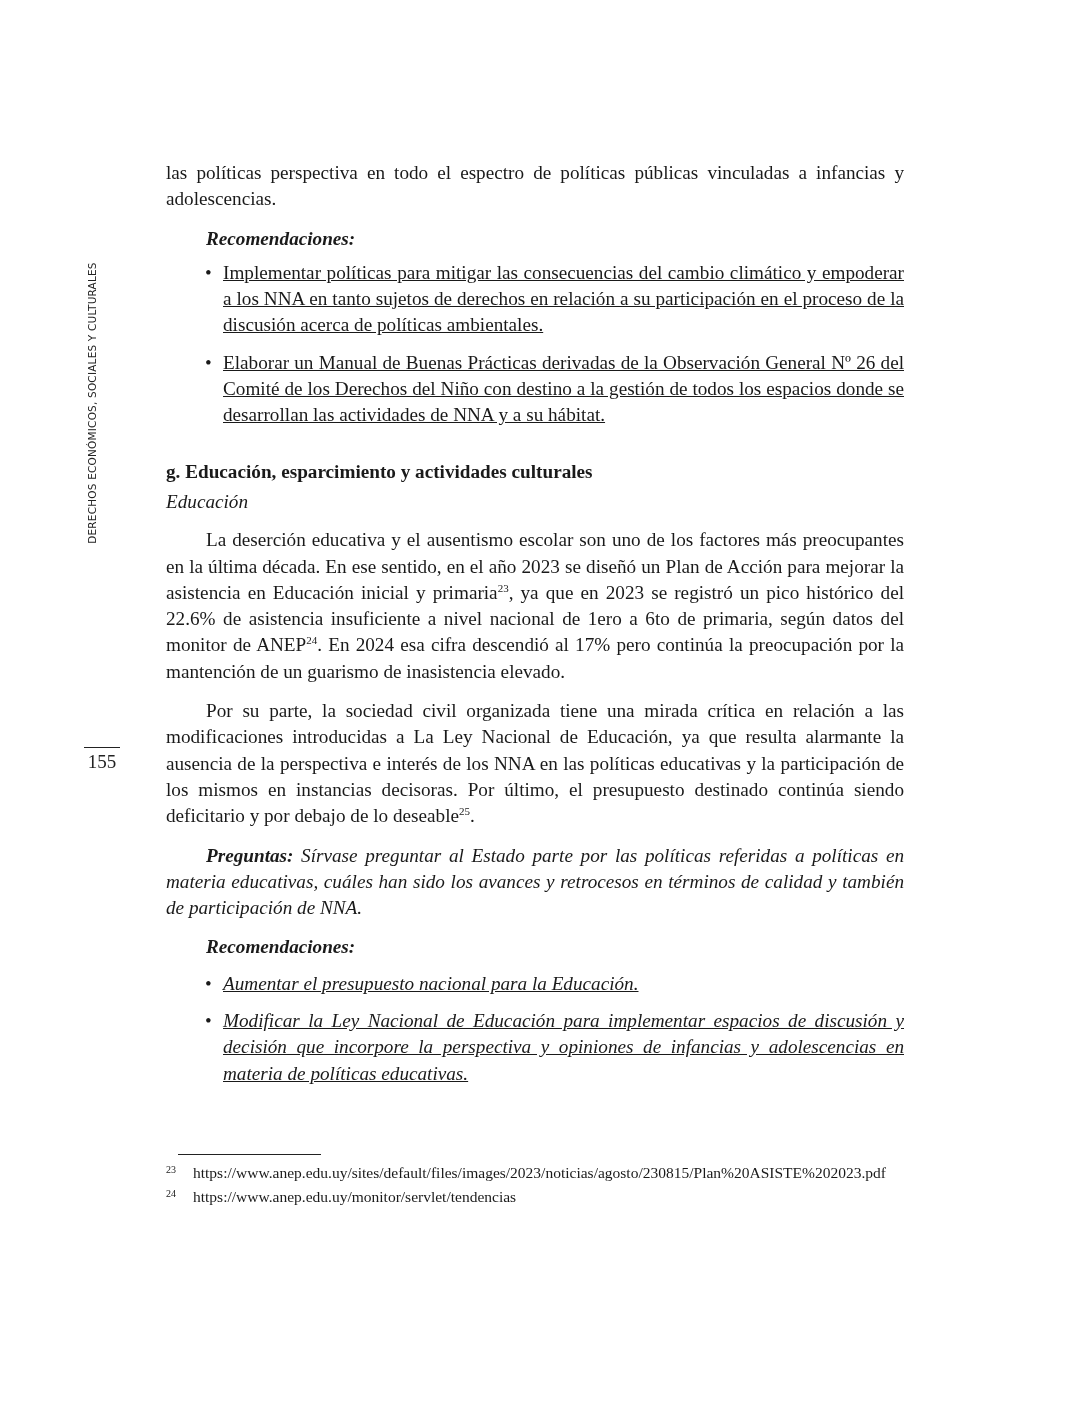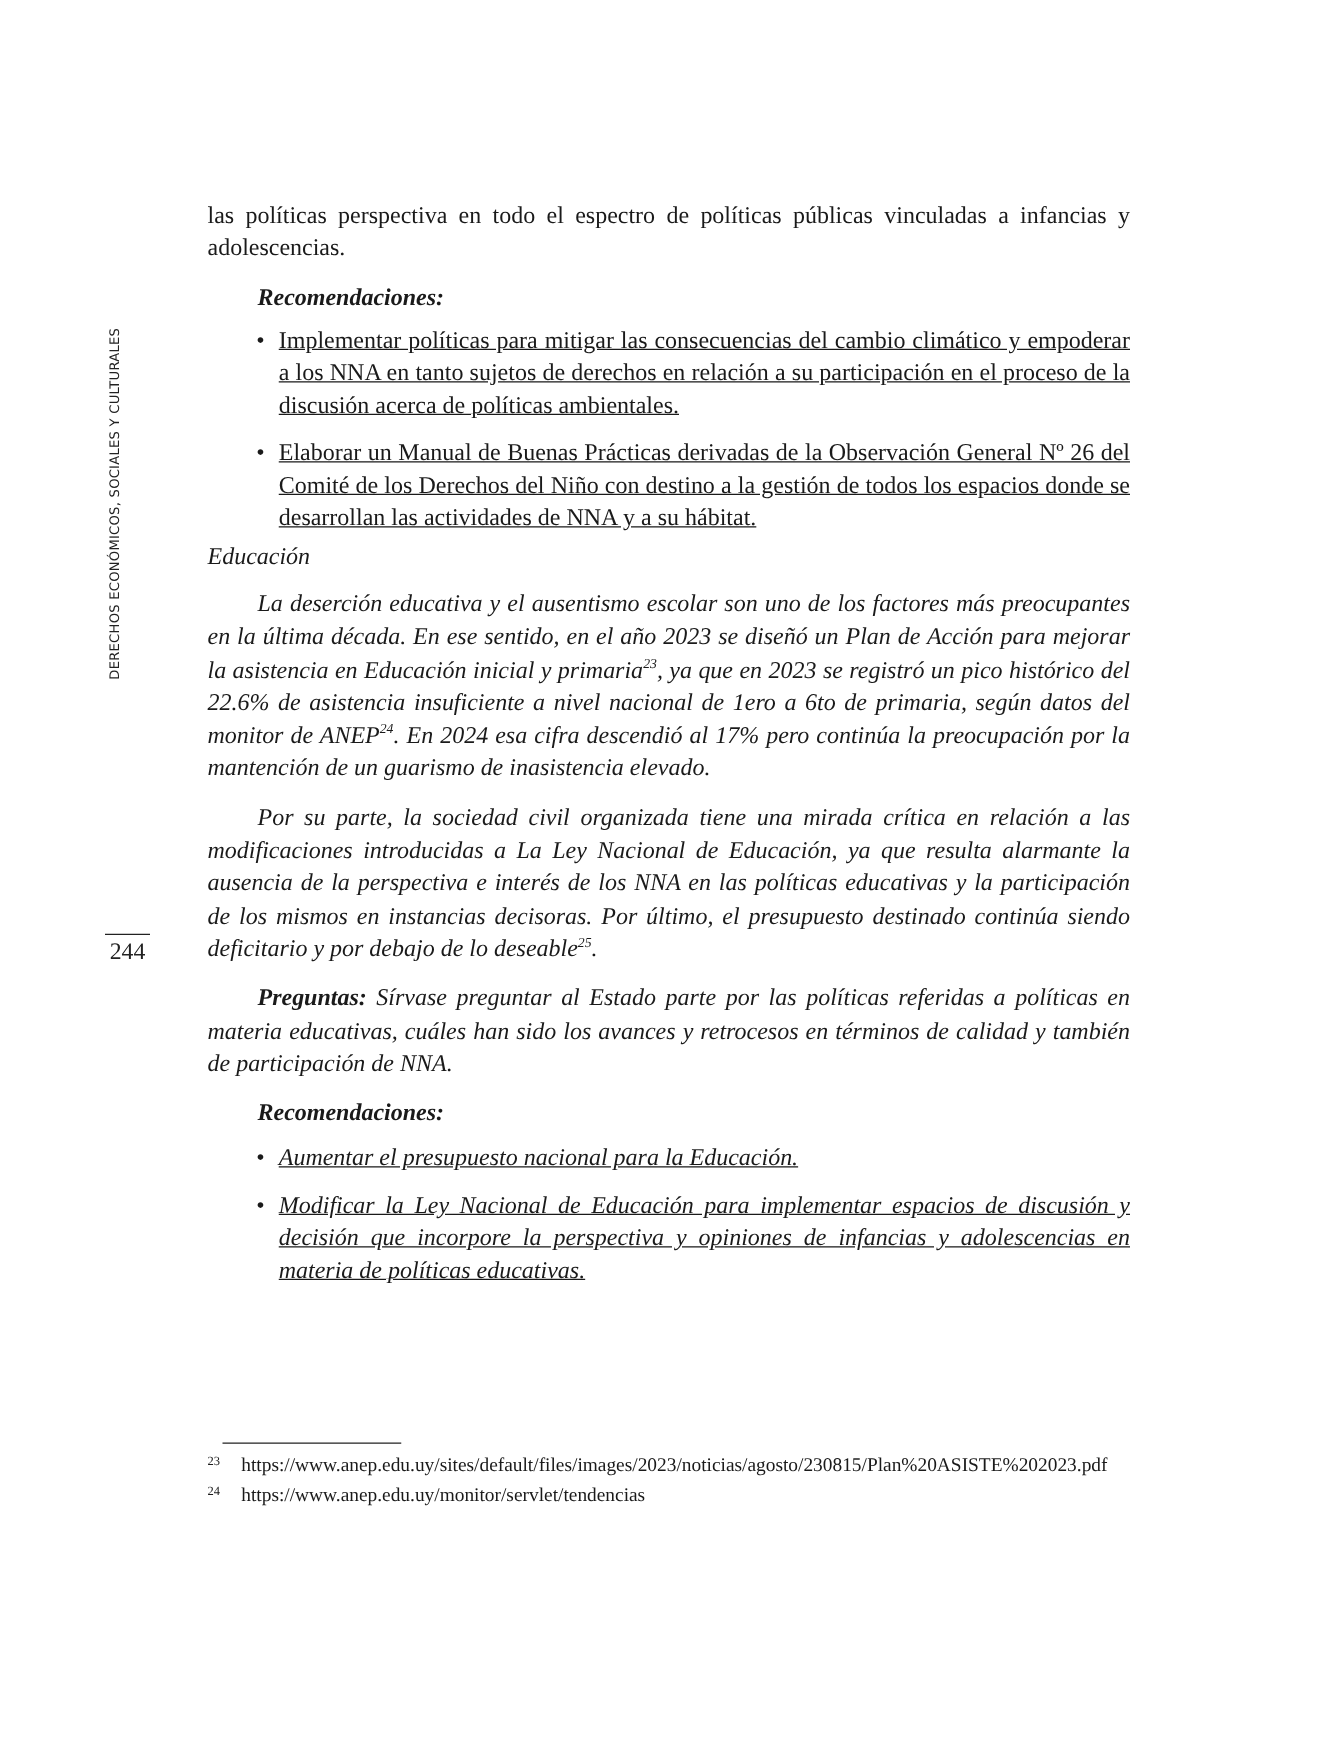--- a/index.html
+++ b/index.html
@@ -5,52 +5,53 @@
   html, body { margin: 0; padding: 0; background: #ffffff; }
   body { width: 1069px; height: 1409px; position: relative; overflow: hidden; color: #1a1a1a;
          font-family: "Liberation Serif", "DejaVu Serif", serif; }
   .side-title { position: absolute; left: 92px; top: 403px; transform-origin: center center;
     transform: translate(-50%, -50%) rotate(-90deg); white-space: nowrap;
     font-family: "DejaVu Sans", "Liberation Sans", sans-serif; font-size: 10.5px; letter-spacing: 0.2px; color: #222; }
   .page-number { position: absolute; left: 84px; top: 747px; width: 36px; border-top: 1.5px solid #222;
     font-size: 19px; text-align: center; padding-top: 3px; color: #222; }
   .content { position: absolute; left: 166px; top: 160px; width: 738px; font-size: 19.2px; line-height: 26.3px; }
   p { margin: 0; text-align: justify; }
-  .indent { text-indent: 40px; font-style: italic; }
+  .indent { text-indent: 40px; }
   .gap-sm { margin-top: 11px; }
   .gap-md { margin-top: 13px; }
   .gap-lg { margin-top: 22px; }
   .reco-head { padding-left: 40px; font-style: italic; font-weight: bold; }
   ul.bullets { list-style: none; margin: 0; padding: 0 0 0 57px; }
   ul.bullets li { position: relative; text-align: justify; text-decoration: underline; }
   ul.bullets li::before { content: "\2022"; position: absolute; left: -18px; top: 0; font-style: normal; }
   ul.bullets li + li { margin-top: 11px; }
   .italic { font-style: italic; }
   .section-heading { font-weight: bold; }
   sup { font-size: 11px; line-height: 0; vertical-align: super; }
   .footnote-rule { position: absolute; left: 178px; top: 1154px; width: 143px; border-top: 1.3px solid #222; }
   .footnotes { position: absolute; left: 166px; top: 1160px; width: 738px; font-size: 15.5px; line-height: 20.5px; }
   .fn { text-align: justify; }
   .fn .num { font-size: 10px; vertical-align: 5px; display: inline-block; width: 27px; }
 </style>
 </head>
 <body>
 
 <div class="side-title">DERECHOS ECONÓMICOS, SOCIALES Y CULTURALES</div>
-<div class="page-number">244</div>
+<div class="page-number">155</div>
 
 <div class="content">
   <p>las políticas perspectiva en todo el espectro de políticas públicas vinculadas a infancias y adolescencias.</p>
 
   <p class="reco-head gap-md">Recomendaciones:</p>
   <ul class="bullets gap-sm" style="margin-top:8px;">
     <li>Implementar políticas para mitigar las consecuencias del cambio climático y empoderar a los NNA en tanto sujetos de derechos en relación a su participación en el proceso de la discusión acerca de políticas ambientales.</li>
     <li>Elaborar un Manual de Buenas Prácticas derivadas de la Observación General Nº 26 del Comité de los Derechos del Niño con destino a la gestión de todos los espacios donde se desarrollan las actividades de NNA y a su hábitat.</li>
   </ul>
 
+  <p class="section-heading gap-lg" style="margin-top:30px;">g. Educación, esparcimiento y actividades culturales</p>
   <p class="italic gap-md" style="margin-top:4px;">Educación</p>
 
   <p class="indent" style="margin-top:12px;">
     <span>La deserción educativa y el ausentismo escolar son uno de los factores más preocupantes en la última década. En ese sentido, en el año 2023 se diseñó un Plan de Acción para mejorar la asistencia en Educación inicial y primaria</span><sup>23</sup><span>, ya que en 2023 se registró un pico histórico del 22.6% de asistencia insuficiente a nivel nacional de 1ero a 6to de primaria, según datos del monitor de ANEP</span><sup>24</sup><span>. En 2024 esa cifra descendió al 17% pero continúa la preocupación por la mantención de un guarismo de inasistencia elevado.</span>
   </p>
 
   <p class="indent gap-md">
     <span>Por su parte, la sociedad civil organizada tiene una mirada crítica en relación a las modificaciones introducidas a La Ley Nacional de Educación, ya que resulta alarmante la ausencia de la perspectiva e interés de los NNA en las políticas educativas y la participación de los mismos en instancias decisoras. Por último, el presupuesto destinado continúa siendo deficitario y por debajo de lo deseable</span><sup>25</sup><span>.</span>
   </p>
 

